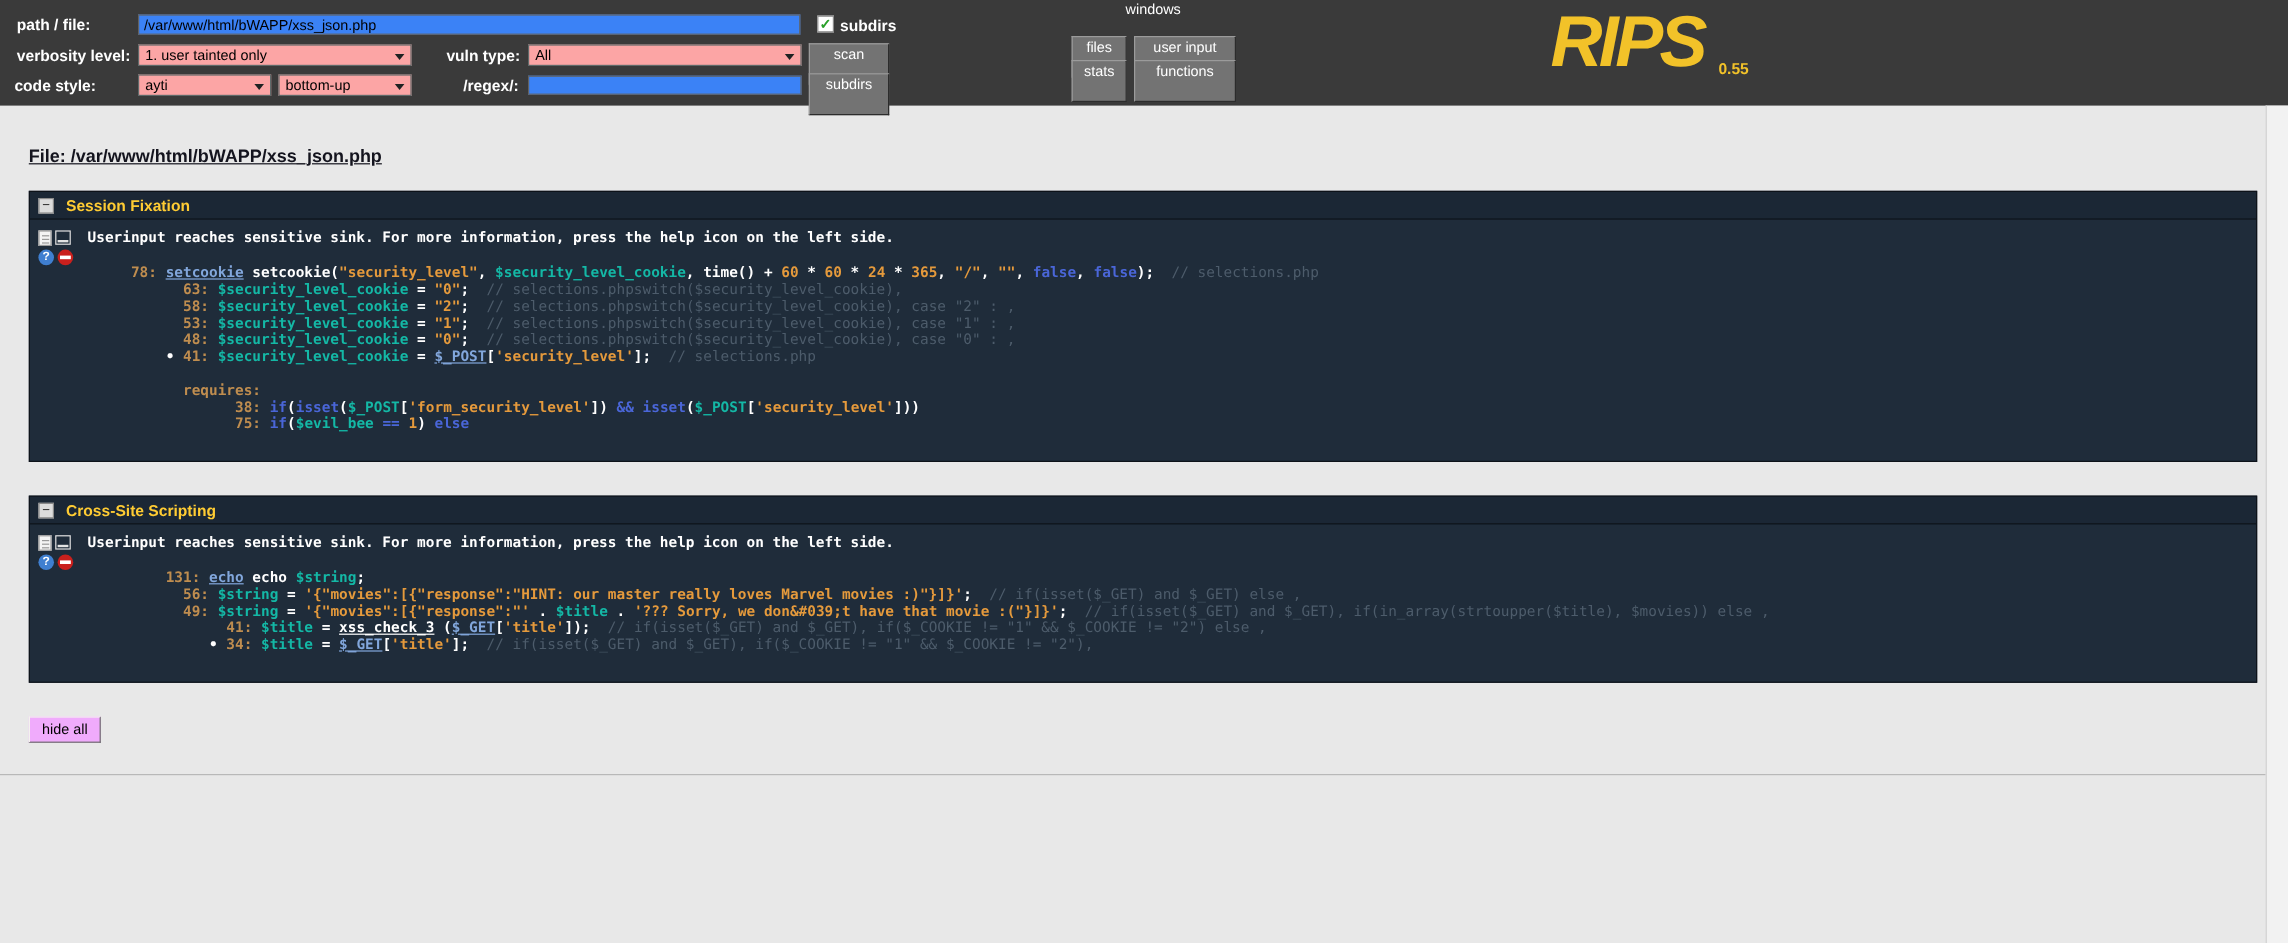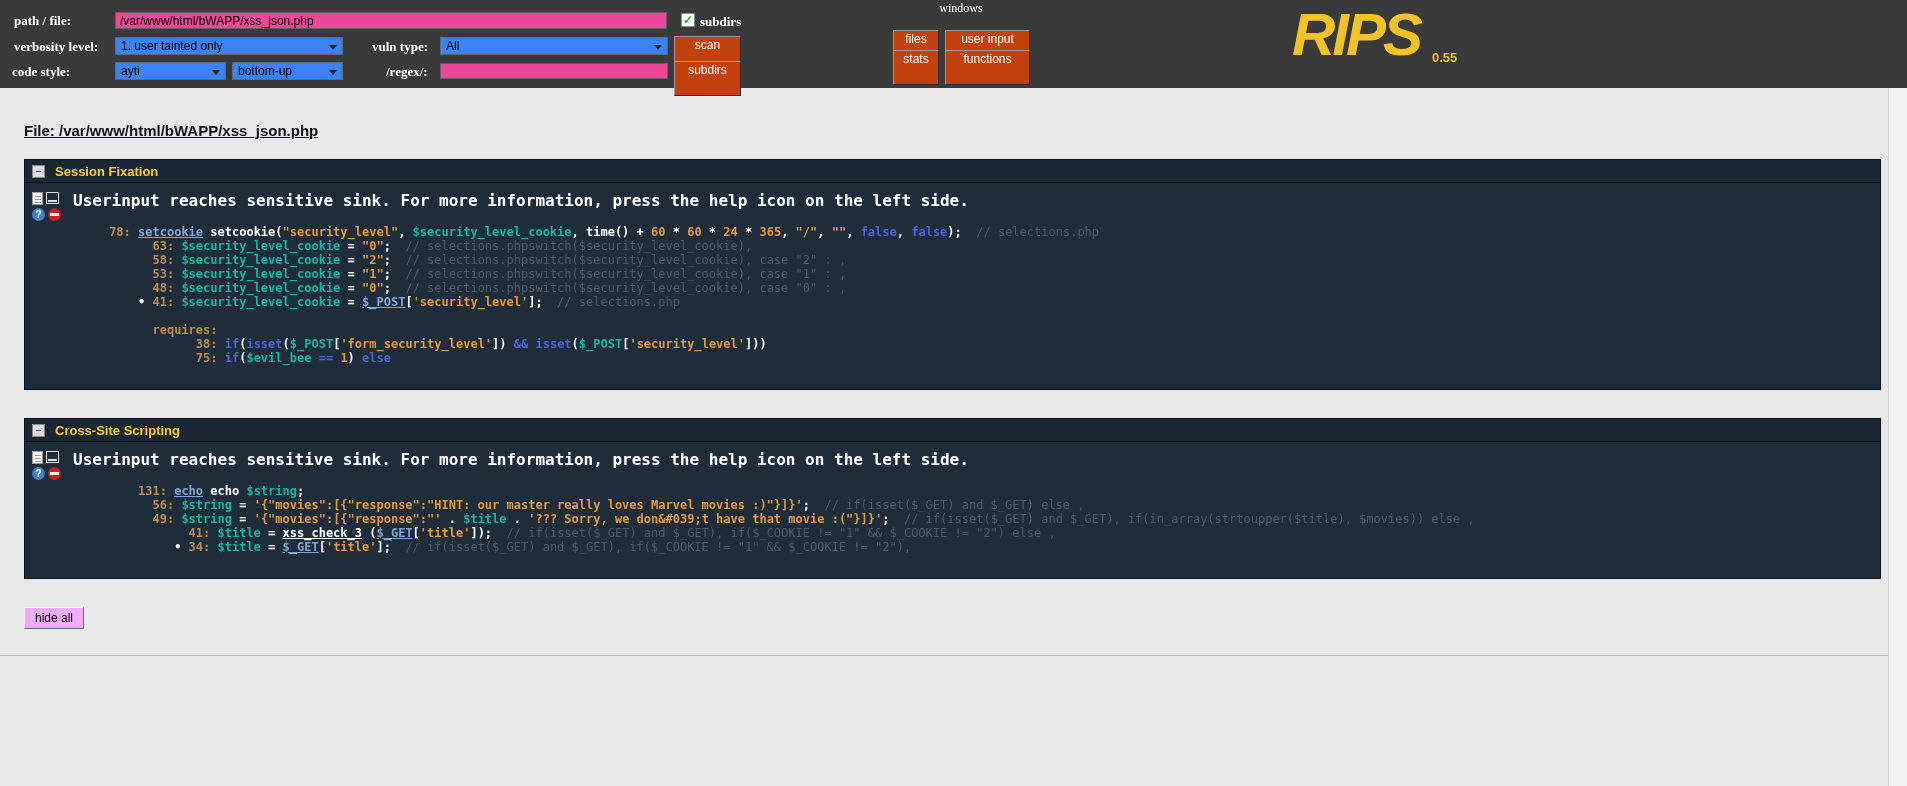--- a/index.html
+++ b/index.html
@@ -1,28 +1,28 @@
 <!DOCTYPE html>
 <html><head>
 <meta charset="utf-8">
 <style>
   * { margin:0; padding:0; box-sizing:border-box; }
   html,body { width:1907px; height:786px; }
   body { font-family:"Liberation Sans",sans-serif; background:#e8e8e8; position:relative; overflow:hidden; }
 
   
   .toolbar { position:relative; width:100%; height:88px; background:#3a3a3a; }
-  .tb-label { position:absolute; color:#fff; font-size:13px; font-weight:bold; white-space:nowrap;font-family:Liberation Serif, serif; }
-  .tb-input { position:absolute; height:17px; background:#ec4899; border:1px solid #626262; color:#000;
+  .tb-label { position:absolute; color:#fff; font-size:13px; font-weight:bold; white-space:nowrap; }
+  .tb-input { position:absolute; height:17px; background:#3b82f6; border:1px solid #626262; color:#000;
               font-size:12px; font-family:"Liberation Sans",sans-serif; padding:0 4px; }
-  .tb-select { position:absolute; height:18px; background:#3b82f6; border:1px solid #5f6a6a; color:#000;
+  .tb-select { position:absolute; height:18px; background:#fca5a5; border:1px solid #5f6a6a; color:#000;
                font-size:12px; line-height:16px; padding:0 18px 0 5px; cursor:pointer; white-space:nowrap; overflow:hidden; }
   .tb-select::after { content:""; position:absolute; right:5px; top:7px;
                border-left:4px solid transparent; border-right:4px solid transparent; border-top:5px solid #1e2222; }
-  .tb-btn { position:absolute; height:35px; background:#c2410c; border:1px solid;
+  .tb-btn { position:absolute; height:35px; background:#737373; border:1px solid;
             border-color:#9b9b9b #2c2c2c #2c2c2c #9b9b9b; color:#fff; font-size:12px; line-height:16px;
             text-align:center; cursor:pointer; }
   .tb-check { position:absolute; width:14px; height:14px; background:#fff; border:1px solid #8a8a8a;
               color:#2aa02a; font-size:12px; font-weight:bold; line-height:12px; text-align:center; cursor:pointer; }
   .windows-title { font-weight:normal; font-size:12px; text-align:center; }
   .logo { position:absolute; left:1292px; top:0px; font-size:60px; font-weight:bold; font-style:italic;
           color:#f2c229; letter-spacing:-3px; }
   .logo-version { position:absolute; left:1432px; top:50px; color:#f2c229; font-size:13px; font-weight:bold; }
 
   
@@ -41,21 +41,21 @@
   .vicon { display:inline-block; cursor:pointer; }
   .icon-page { background:#f4f4f4; border:1px solid #9a9a9a; width:11px; height:13px; position:relative; }
   .icon-page::after { content:""; position:absolute; left:2px; right:1px; top:3px; height:1px; background:#9a9a9a;
                       box-shadow:0 3px 0 #9a9a9a, 0 6px 0 #9a9a9a; }
   .icon-min { border:1px solid #e2e2e2; width:13px; height:12px; position:relative; }
   .icon-min::after { content:""; position:absolute; left:1px; right:1px; bottom:1px; height:2px; background:#e2e2e2; }
   .icon-help { width:13px; height:13px; background:#3f7fd0; border-radius:50%; color:#fff; font-size:10px;
                font-weight:bold; text-align:center; line-height:13px; }
   .icon-exit { width:13px; height:13px; background:#c9201d; border-radius:50%; position:relative; }
   .icon-exit::after { content:""; position:absolute; left:2px; top:5px; width:9px; height:3px; background:#fff; }
-  .vuln-desc { margin-left:40px; color:#fff; font-family:"DejaVu Sans Mono",monospace; font-size:16px; font-weight:bold; }
+  .vuln-desc { margin-left:40px; color:#fff; font-family:"DejaVu Sans Mono",monospace; font-size:12px; font-weight:bold; }
   .vuln-code { margin:15px 0 0 40px; font-family:"DejaVu Sans Mono",monospace; font-size:12px; line-height:14px;
                font-weight:bold; white-space:pre; }
   .code-line { min-height:14px; }
 
   .sg-t  { color:#ffffff; }
   .sg-ln { color:#bf8d4f; }
   .sg-s  { color:#e59a3c; }
   .sg-n  { color:#e59a3c; }
   .sg-v  { color:#14b8a6; }
   .sg-k  { color:#4a66d8; }

